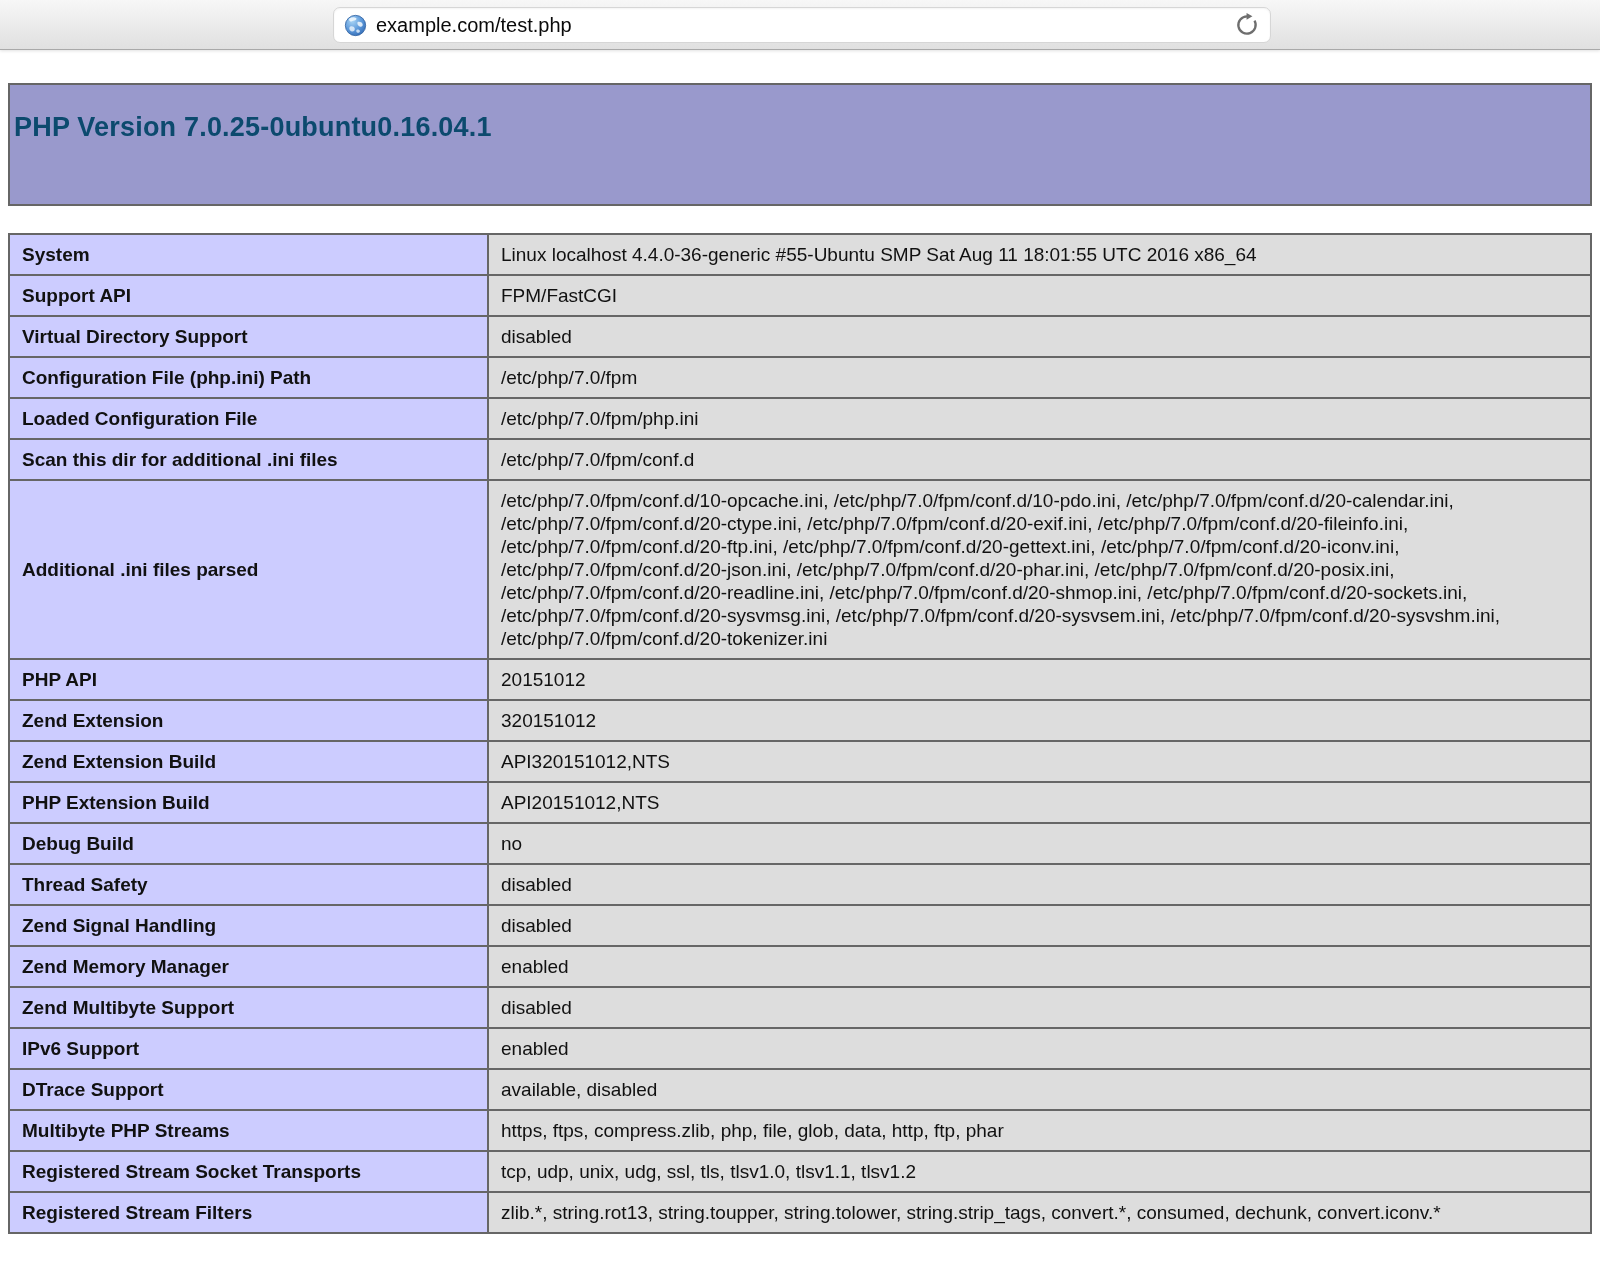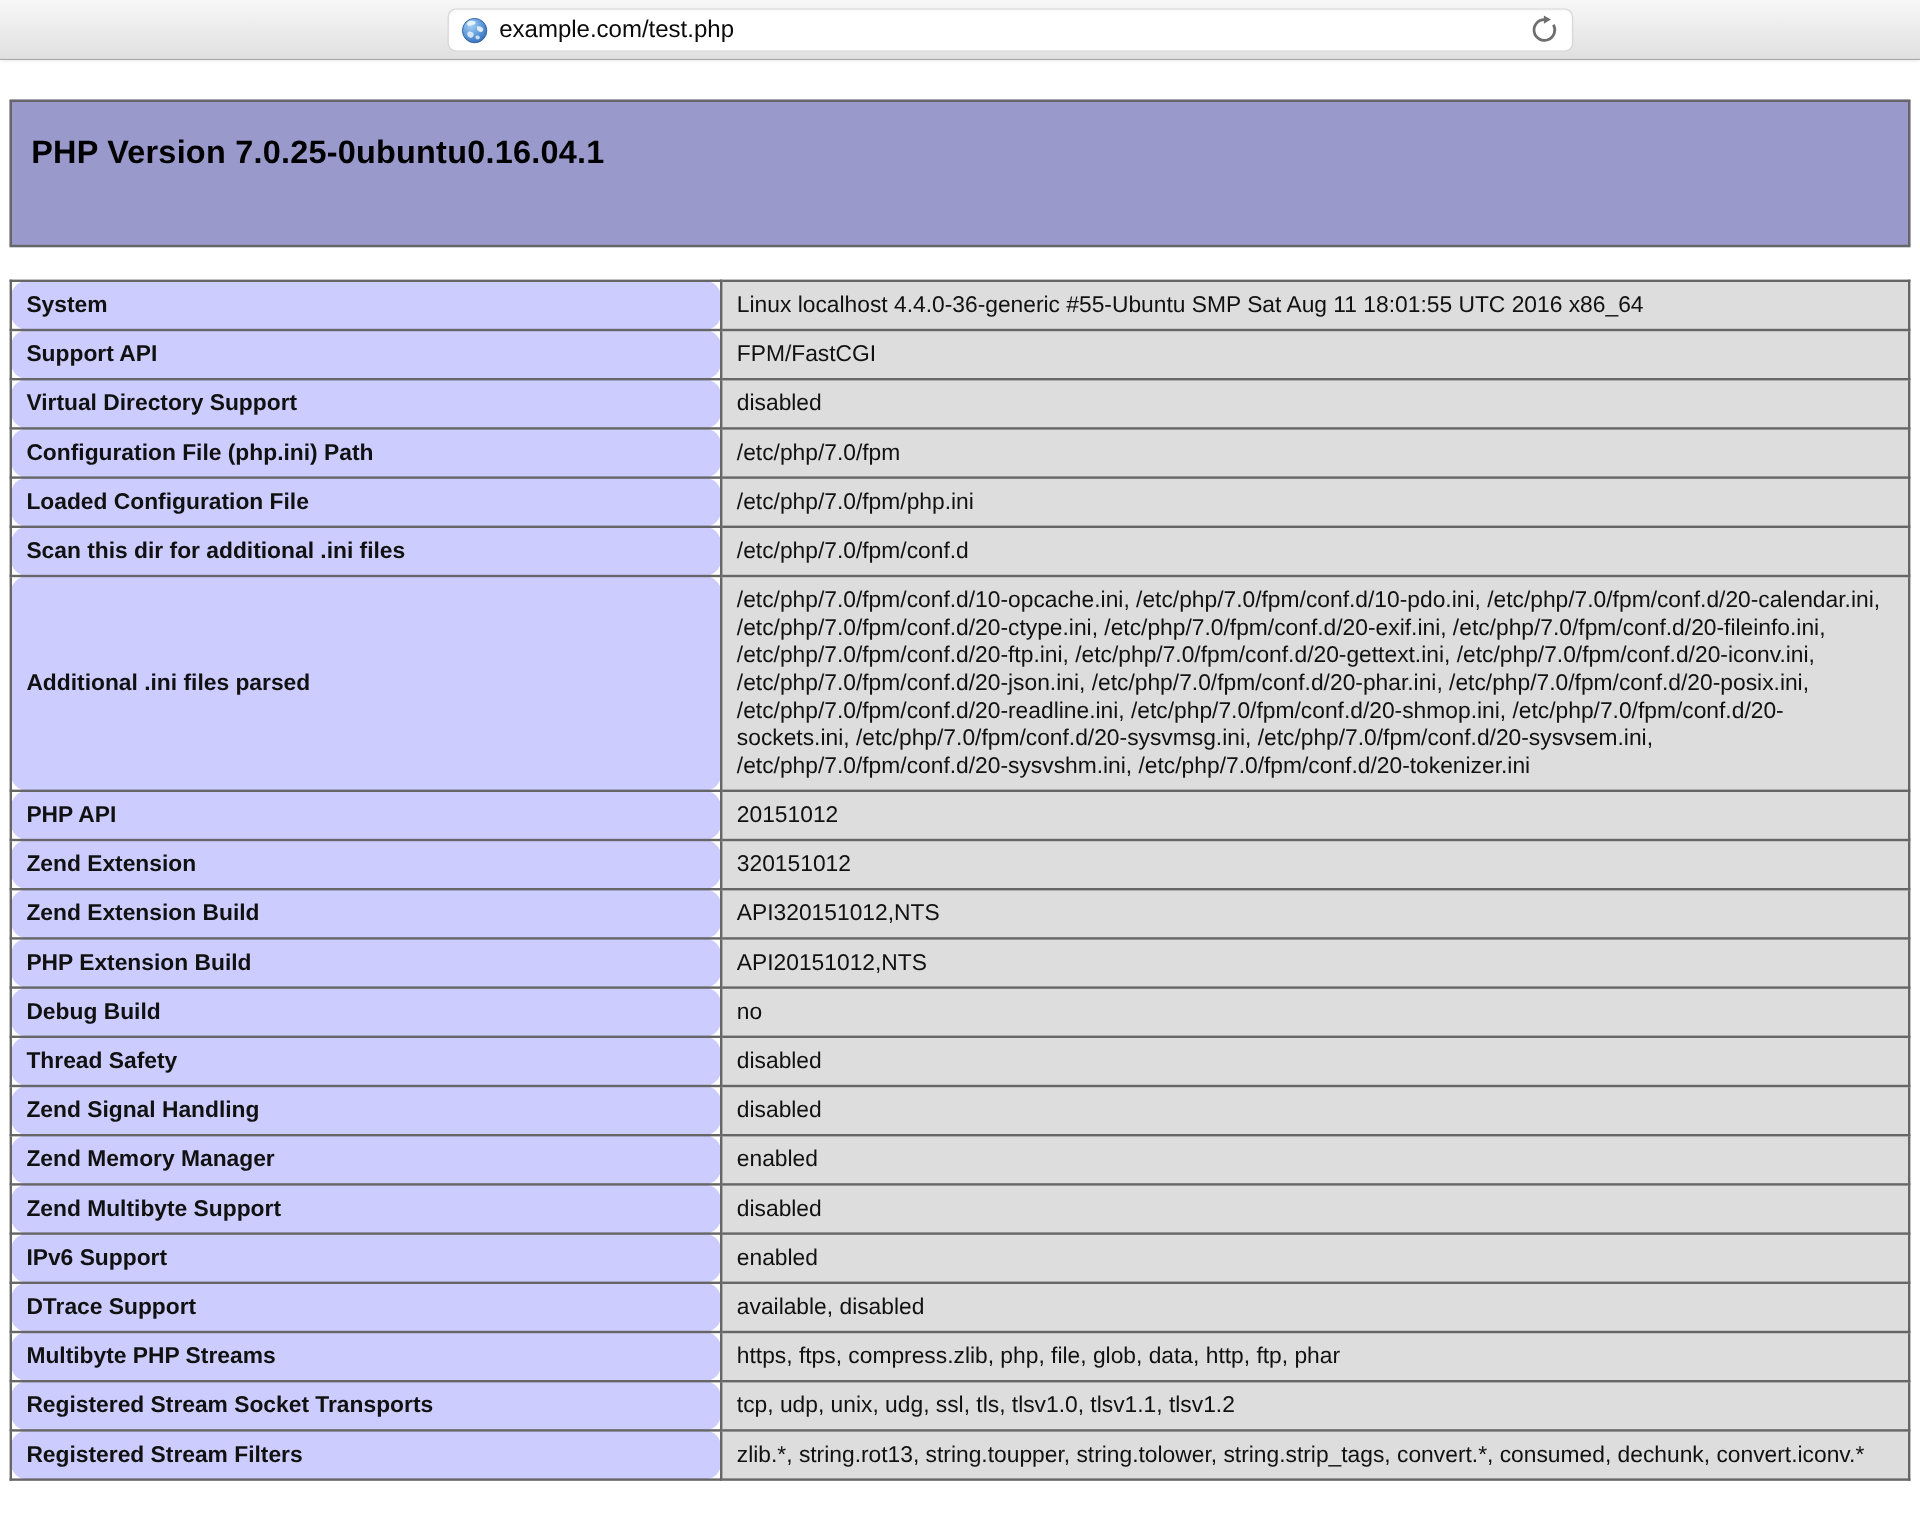--- a/index.html
+++ b/index.html
@@ -24,21 +24,20 @@
     top: 7px;
     width: 938px;
     height: 36px;
     background: #ffffff;
     border: 1px solid #d6d6d6;
     border-radius: 7px;
     box-shadow: inset 0 1px 2px rgba(0,0,0,0.05);
     display: flex;
     align-items: center;
     padding: 0 10px;
-    margin-left: 40px;
   }
   .site-icon { width: 23px; height: 23px; flex: 0 0 auto; }
   .url-text {
     margin-left: 9px;
     font-size: 20px;
     color: #0a0a0a;
     white-space: nowrap;
     flex: 1 1 auto;
   }
   .reload-btn {
@@ -54,25 +53,25 @@
   .content { padding: 33px 8px 0 8px; }
 
   .php-header {
     position: relative;
     height: 123px;
     background: #9999cc;
     border: 2px solid #666666;
   }
   .php-header h1 {
     position: absolute;
-    left: 16px;
+    left: 4px;
     top: 27px;
     font-size: 27px;
     font-weight: bold;
-    color: #000000;
+    color: #0c4a6e;
     letter-spacing: 0.2px;
   }
   .php-logo {
     position: absolute;
     right: 16px;
     top: 12px;
     width: 198px;
     height: 98px;
   }
 
@@ -84,24 +83,23 @@
   }
   table.info td {
     border: 2px solid #666666;
     font-size: 19px;
     line-height: 23px;
     padding: 8px 12px;
     vertical-align: middle;
     word-wrap: break-word;
   }
   td.e {
-    width: 592px;
+    width: 479px;
     background: #ccccff;
     font-weight: bold;
-    border-radius: 14px;
   }
   td.v {
     background: #dddddd;
   }
 </style>
 </head>
 <body>
 
 <div class="chrome">
   <div class="url-field">

